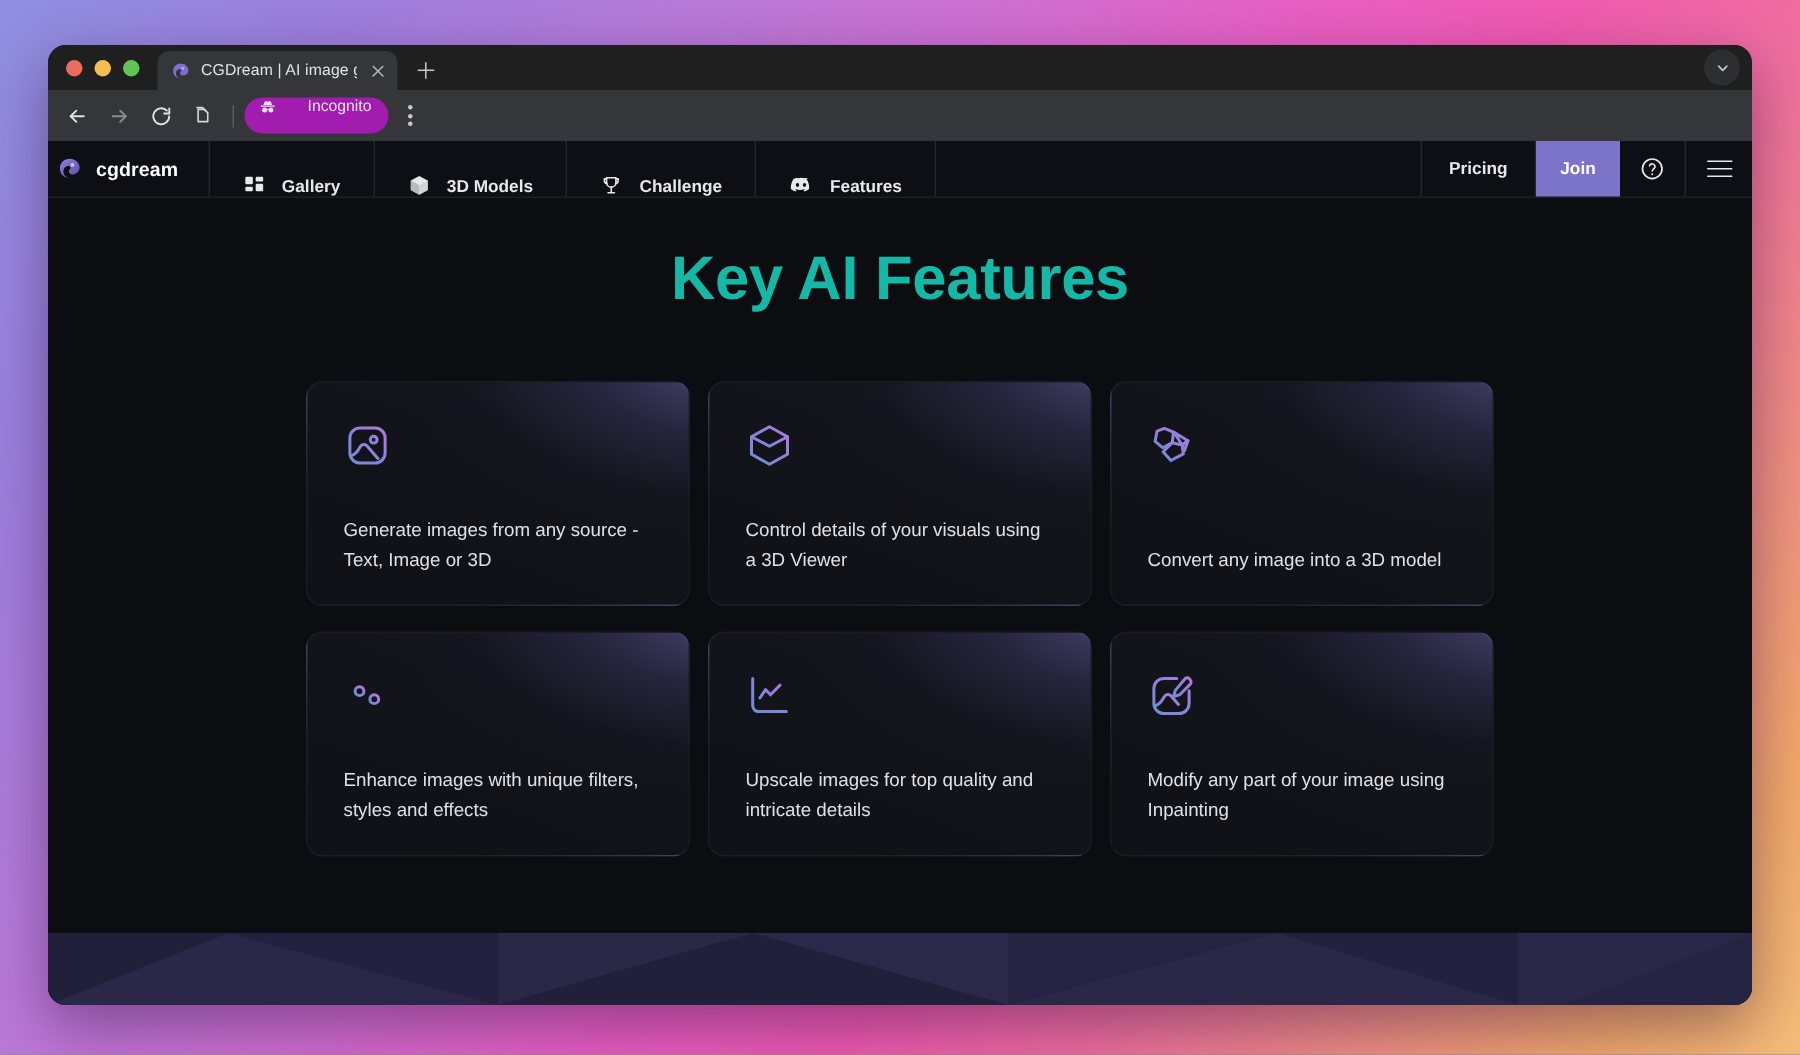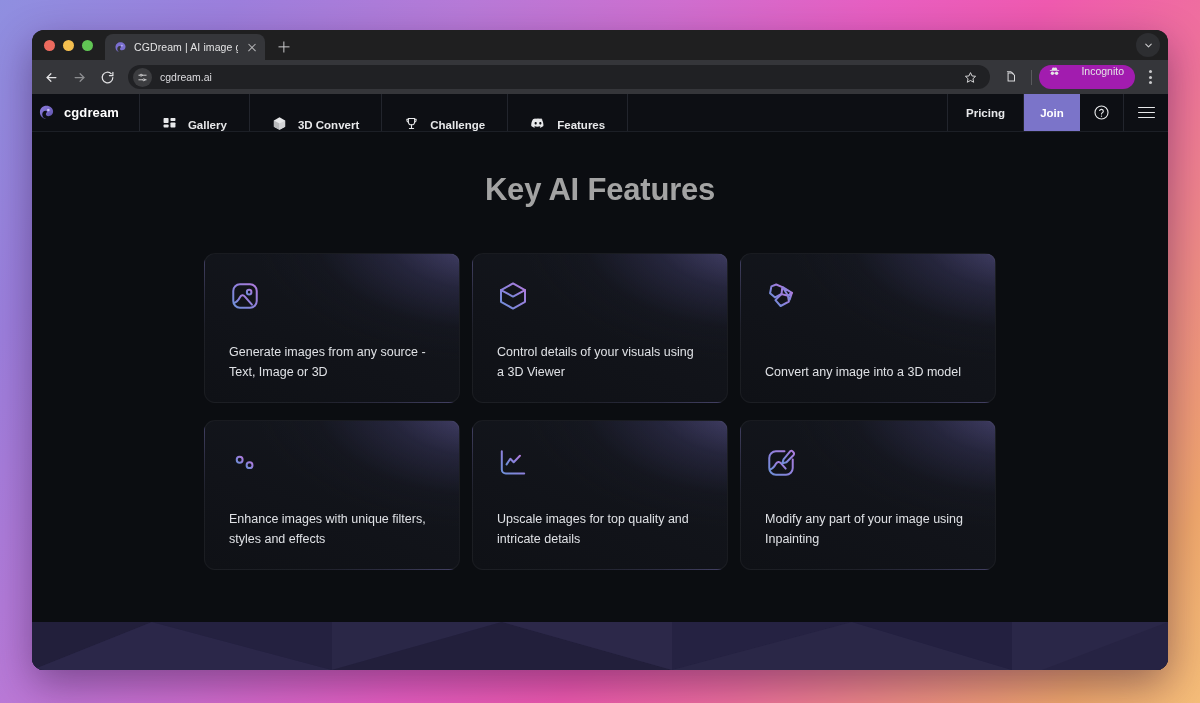--- a/index.html
+++ b/index.html
@@ -185,22 +185,22 @@
 
   
   .content {
     flex: 1 1 auto;
     background: #0b0d11;
     display: flex; flex-direction: column;
     align-items: center;
     overflow: hidden;
   }
   .page-title {
-    font-size: 31px; font-weight: 700; color: #a3a3a3;
-    margin-top: 40px; letter-spacing: -0.2px;
+    font-size: 41px; font-weight: 700; color: #14b8a6;
+    margin-top: 30px; letter-spacing: -0.2px;
   }
   .cards {
     margin-top: 45px;
     display: grid;
     grid-template-columns: repeat(3, 256px);
     grid-template-rows: 150px 150px;
     gap: 17px 12px;
   }
   .card {
     border-radius: 11px;
@@ -294,36 +294,20 @@
           <polyline points="13,6 19,12 13,18"></polyline>
       </svg>
     </div>
     <div class="tbtn">
       <svg width="15" height="15" viewBox="0 0 24 24" fill="none" stroke="#e2e2e4" stroke-width="2" stroke-linecap="round" stroke-linejoin="round">
         <path d="M20.5 12a8.5 8.5 0 1 1-2.6-6.1"></path>
           <polyline points="20.6,3.6 20.6,9.1 15.1,9.1"></polyline>
       </svg>
     </div>
 
-    <div class="omnibox">
-      <span class="omni-icon">
-        <svg width="11" height="11" viewBox="0 0 24 24" fill="none" stroke="#d6d6d8" stroke-width="2" stroke-linecap="round">
-          <line x1="4" y1="7" x2="20" y2="7"></line>
-            <line x1="4" y1="17" x2="20" y2="17"></line>
-          <circle cx="9" cy="7" r="2.2" fill="#202124"></circle>
-            <circle cx="15" cy="17" r="2.2" fill="#202124"></circle>
-        </svg>
-      </span>
-      <span class="omni-url" title="Search Google or type a URL">cgdream.ai</span>
-      <span class="omni-star">
-        <svg width="13" height="13" viewBox="0 0 24 24" fill="none" stroke="#d8d8da" stroke-width="1.8" stroke-linejoin="round">
-          <polygon points="12,3 14.8,9.1 21.4,9.8 16.5,14.3 17.9,20.8 12,17.5 6.1,20.8 7.5,14.3 2.6,9.8 9.2,9.1"></polygon>
-        </svg>
-      </span>
-    </div>
 
     <div class="tbtn">
       <svg width="14" height="14" viewBox="0 0 24 24" fill="none" stroke="#d8d8da" stroke-width="1.8" stroke-linejoin="round">
         <path d="M7 5h7l4 4v10H7z"></path>
           <path d="M5 3h7l4 4"></path>
       </svg>
     </div>
     <span class="tb-sep"></span>
 
     <div class="incognito-chip">
@@ -364,21 +348,21 @@
         </svg>
         <span>Gallery</span>
       </div>
 
       <div class="nav-item">
         <svg width="15" height="15" viewBox="0 0 24 24" fill="#e7e8ea">
           <path d="M12 2 3 7v10l9 5 9-5V7z" fill="#e7e8ea"></path>
           <path d="M12 12 3 7v10l9 5z" fill="#b9babd"></path>
           <path d="M12 12v10l9-5V7z" fill="#d2d3d6"></path>
         </svg>
-        <span>3D Convert</span>
+        <span>3D Models</span>
       </div>
 
       <div class="nav-item">
         <svg width="15" height="15" viewBox="0 0 24 24" fill="none" stroke="#e7e8ea" stroke-width="1.7" stroke-linecap="round" stroke-linejoin="round">
           <path d="M7 4h10v5a5 5 0 0 1-10 0z"></path>
           <path d="M7 5.2H4.6v1.6A3.2 3.2 0 0 0 7.4 10"></path>
           <path d="M17 5.2h2.4v1.6A3.2 3.2 0 0 1 16.6 10"></path>
           <line x1="12" y1="14" x2="12" y2="19"></line>
           <line x1="8.6" y1="20" x2="15.4" y2="20"></line>
         </svg>

